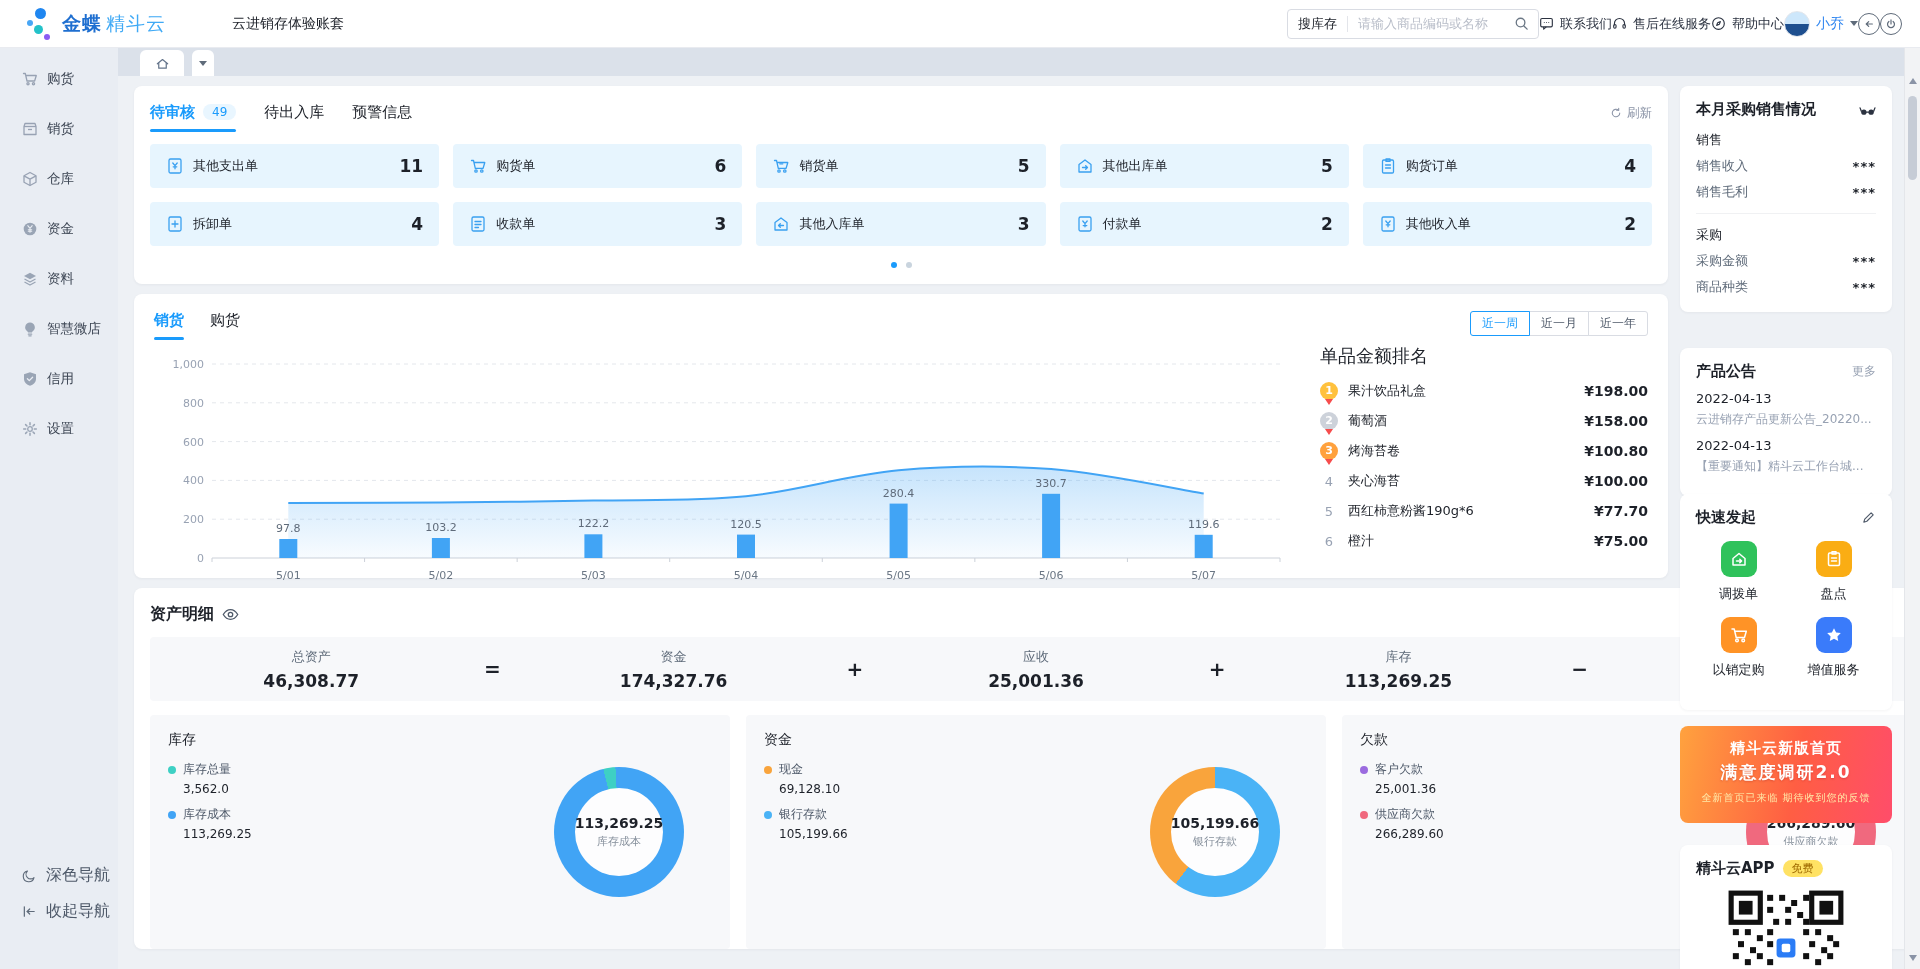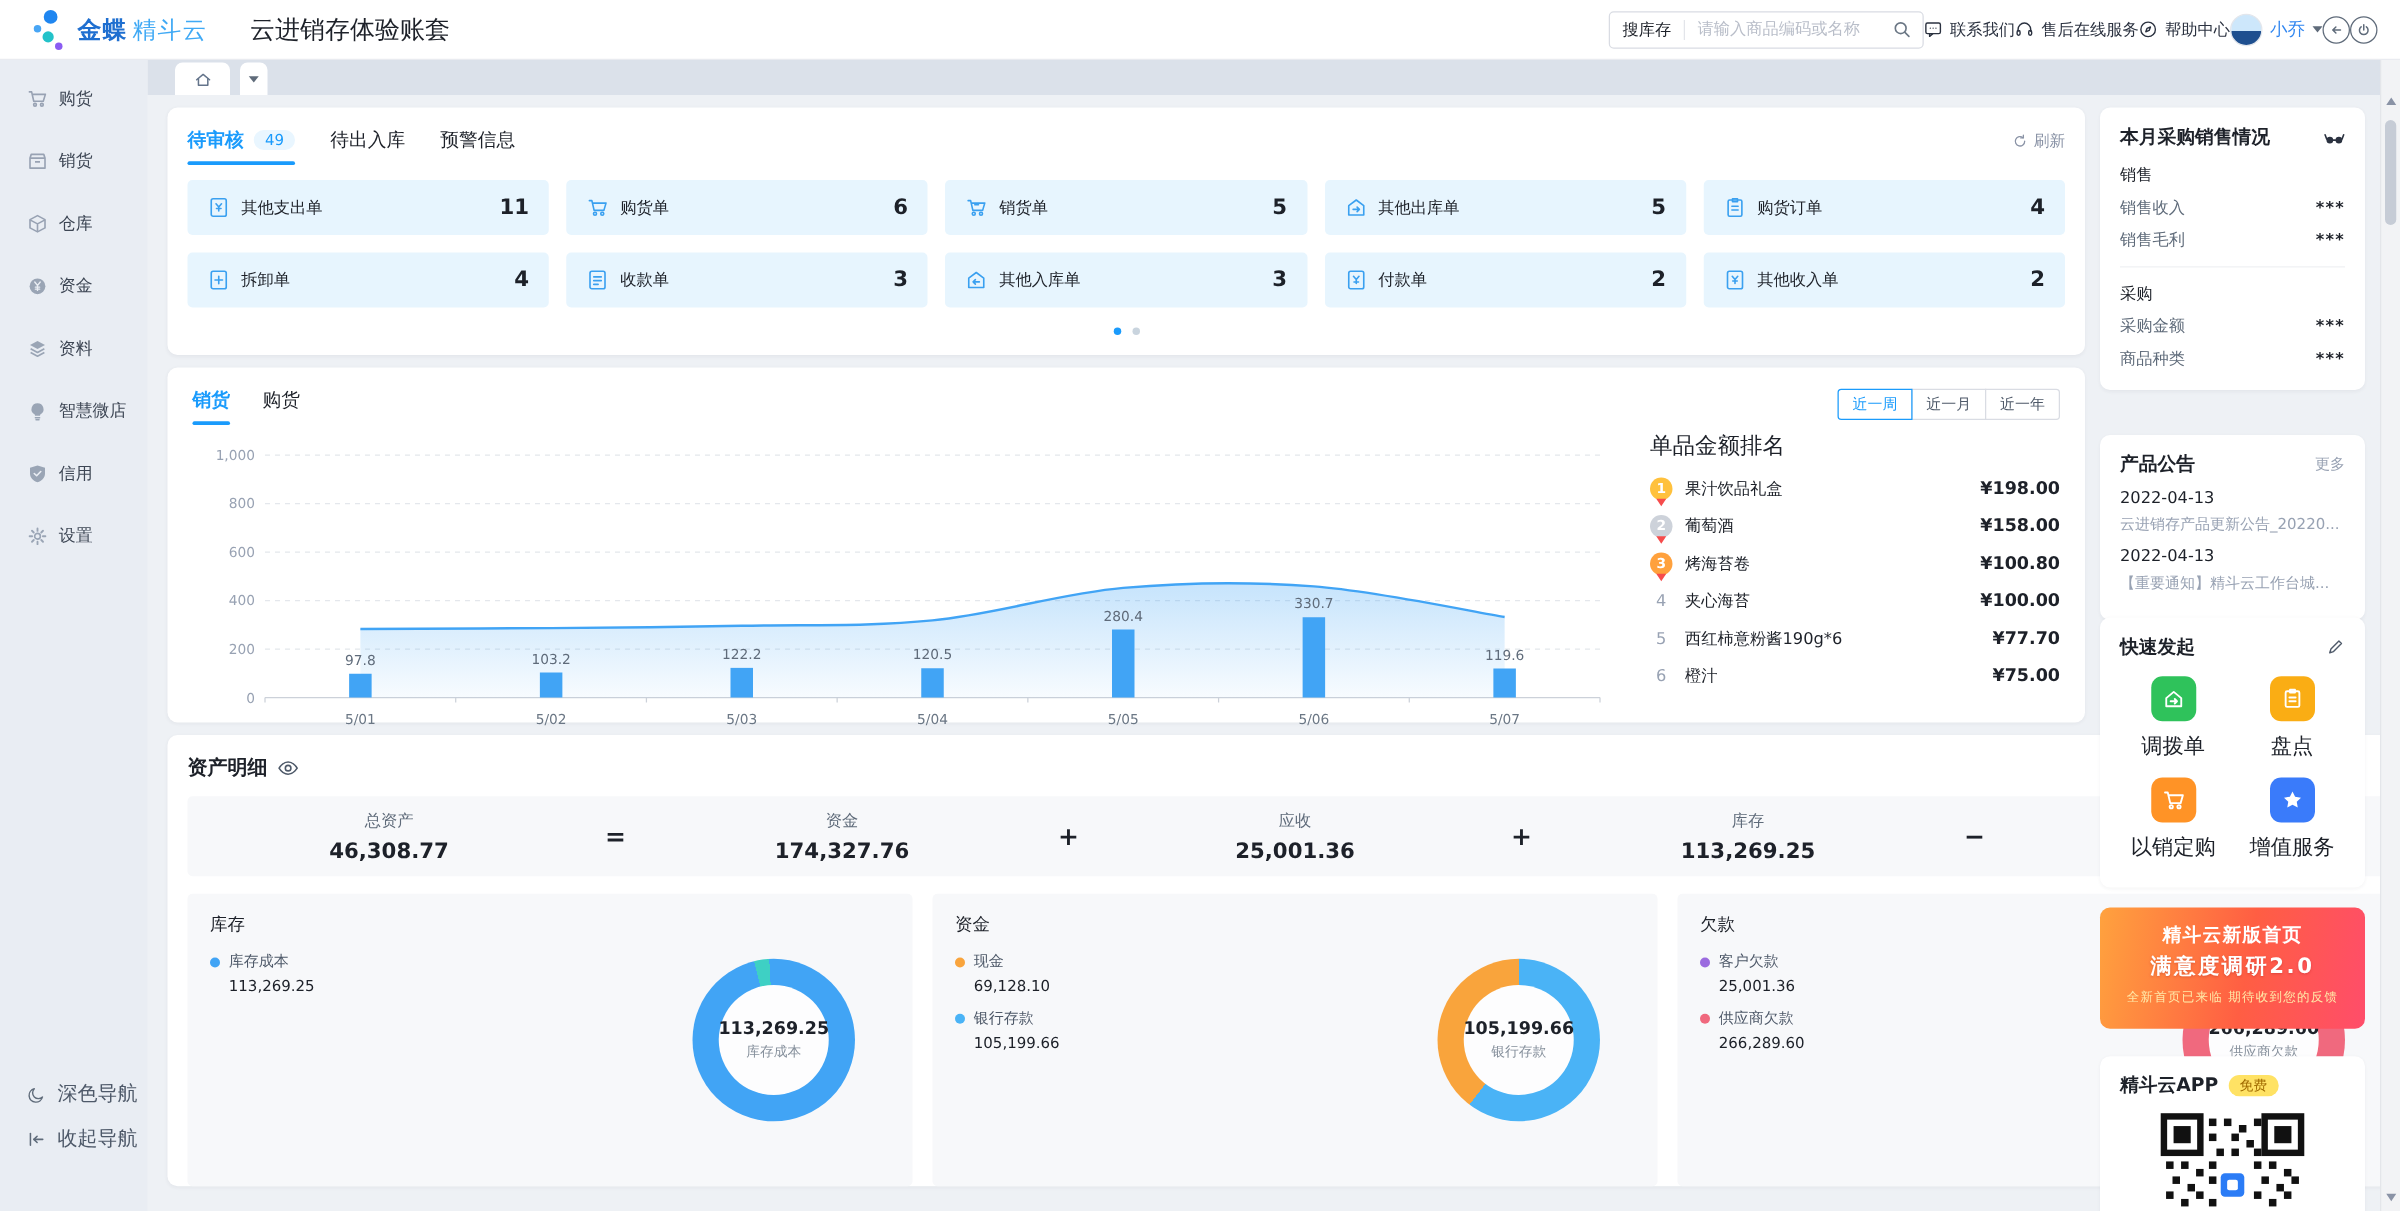--- a/index.html
+++ b/index.html
@@ -10,21 +10,21 @@
   .navbar { position:absolute; left:0; top:0; width:1920px; height:48px; background:#fff; border-bottom:1px solid #e9ebf0; display:flex; align-items:center; padding:0 18px 0 26px; z-index:30; }
   .logo { display:flex; align-items:center; cursor:pointer; }
   .logo-dots { position:relative; width:28px; height:34px; margin-right:8px; }
   .logo-dots i { position:absolute; border-radius:50%; }
   .logo-dots .d1 { width:11px; height:11px; background:#1f86f0; left:9px; top:1px; }
   .logo-dots .d2 { width:6px; height:6px; background:#48a6f5; left:1px; top:13px; }
   .logo-dots .d3 { width:9px; height:9px; background:#23c2c9; left:8px; top:18px; }
   .logo-dots .d4 { width:6px; height:6px; background:#8b5cf2; left:18px; top:27px; }
   .logo-t1 { font-size:19px; font-weight:bold; color:#1f6fd0; letter-spacing:1px; }
   .logo-t2 { font-size:19px; color:#3fa9f5; margin-left:4px; letter-spacing:1px; }
-  .account-title { margin-left:34px; font-size:20px; color:#1d2129; }
+  .account-title { margin-left:66px; font-size:14px; color:#1d2129; }
   .nav-right { margin-left:auto; display:flex; align-items:center; }
   .searchbox { width:252px; height:30px; border:1px solid #d9dce3; border-radius:4px; display:flex; align-items:center; background:#fff; }
   .s-cat { font-size:13px; color:#1d2129; padding:0 10px; white-space:nowrap; cursor:pointer; }
   .s-sep { width:1px; height:16px; background:#e3e5ea; }
   .searchbox input { flex:1; min-width:0; border:none; outline:none; font-size:13px; padding:0 6px 0 10px; color:#333; background:transparent; font-family:inherit; }
   .searchbox input::placeholder { color:#b9bec9; }
   .nav-link { display:flex; align-items:center; gap:6px; font-size:13px; color:#2b3240; cursor:pointer; white-space:nowrap; }
   .user { display:flex; align-items:center; gap:6px; cursor:pointer; }
   .avatar { width:26px; height:26px; border-radius:50%; background:linear-gradient(180deg,#cde7fb 0%,#cde7fb 52%,#1e4f8f 52%); border:1px solid #e2e6ec; }
   .user-name { font-size:14px; color:#3086f0; }
@@ -125,21 +125,21 @@
   .r-divider { height:1px; background:#f0f1f3; margin:8px 0 2px; }
   .r-announce { top:348px; height:148px; }
   .more-link { margin-left:auto; font-size:12px; color:#98a2b3; cursor:pointer; }
   .ann-item { margin-top:10px; cursor:pointer; }
   .ann-date { font-size:13px; color:#1d2129; }
   .ann-text { font-size:12px; color:#98a2b3; margin-top:5px; white-space:nowrap; overflow:hidden; text-overflow:ellipsis; }
   .r-quick { top:494px; height:216px; }
   .tiles { display:grid; grid-template-columns:1fr 1fr; gap:14px 10px; margin-top:14px; }
   .tile { display:flex; flex-direction:column; align-items:center; gap:8px; cursor:pointer; }
   .tile-icon { width:36px; height:36px; border-radius:9px; display:flex; align-items:center; justify-content:center; }
-  .tile-label { font-size:17px; color:#1d2129; }
+  .tile-label { font-size:13px; color:#1d2129; }
   .promo-banner { position:absolute; left:1680px; top:726px; width:212px; height:97px; border-radius:8px; padding:13px 10px; text-align:center; cursor:pointer; overflow:hidden; }
   .pb1 { color:#fff; font-size:15px; font-weight:bold; letter-spacing:1px; }
   .pb2 { color:#fff; font-size:17px; font-weight:bold; letter-spacing:2px; margin-top:3px; text-shadow:0 1px 2px rgba(160,30,30,.35); }
   .pb3 { color:#ffe9a8; font-size:10px; margin-top:7px; letter-spacing:1px; }
   .r-app { top:845px; height:150px; }
   .app-title-row { display:flex; align-items:center; gap:8px; }
   .app-badge { background:#ffe264; color:#a06a00; font-size:11px; border-radius:9px; padding:1px 9px; }
   .qr-box { display:flex; justify-content:center; margin-top:10px; }
 </style>
 </head>
@@ -564,20 +564,27 @@
     </div>
     <div class="f-op">−</div>
     <div class="f-block">
       <div class="f-label">应付</div>
       <div class="f-value">266,289.60</div>
     </div>
   </div>
   <div class="panels">
     <div class="panel">
       <div class="panel-title">库存</div>
+      <div class="legend-item">
+        <div class="legend-line">
+            <span class="legend-dotc" style="background: rgb(62, 208, 196);"></span>
+            <span>库存总量</span>
+          </div>
+        <div class="legend-val">3,562.0</div>
+      </div>
       <div class="legend-item">
         <div class="legend-line">
             <span class="legend-dotc" style="background: rgb(65, 164, 245);"></span>
             <span>库存成本</span>
           </div>
         <div class="legend-val">113,269.25</div>
       </div>
       <div class="donut-box">
         <div class="donut" style="background: conic-gradient(from -14deg, rgb(62, 208, 196) 0deg, rgb(62, 208, 196) 10.8deg, rgb(65, 164, 245) 10.8deg, rgb(65, 164, 245) 360deg);"></div>
         <div class="donut-center">

